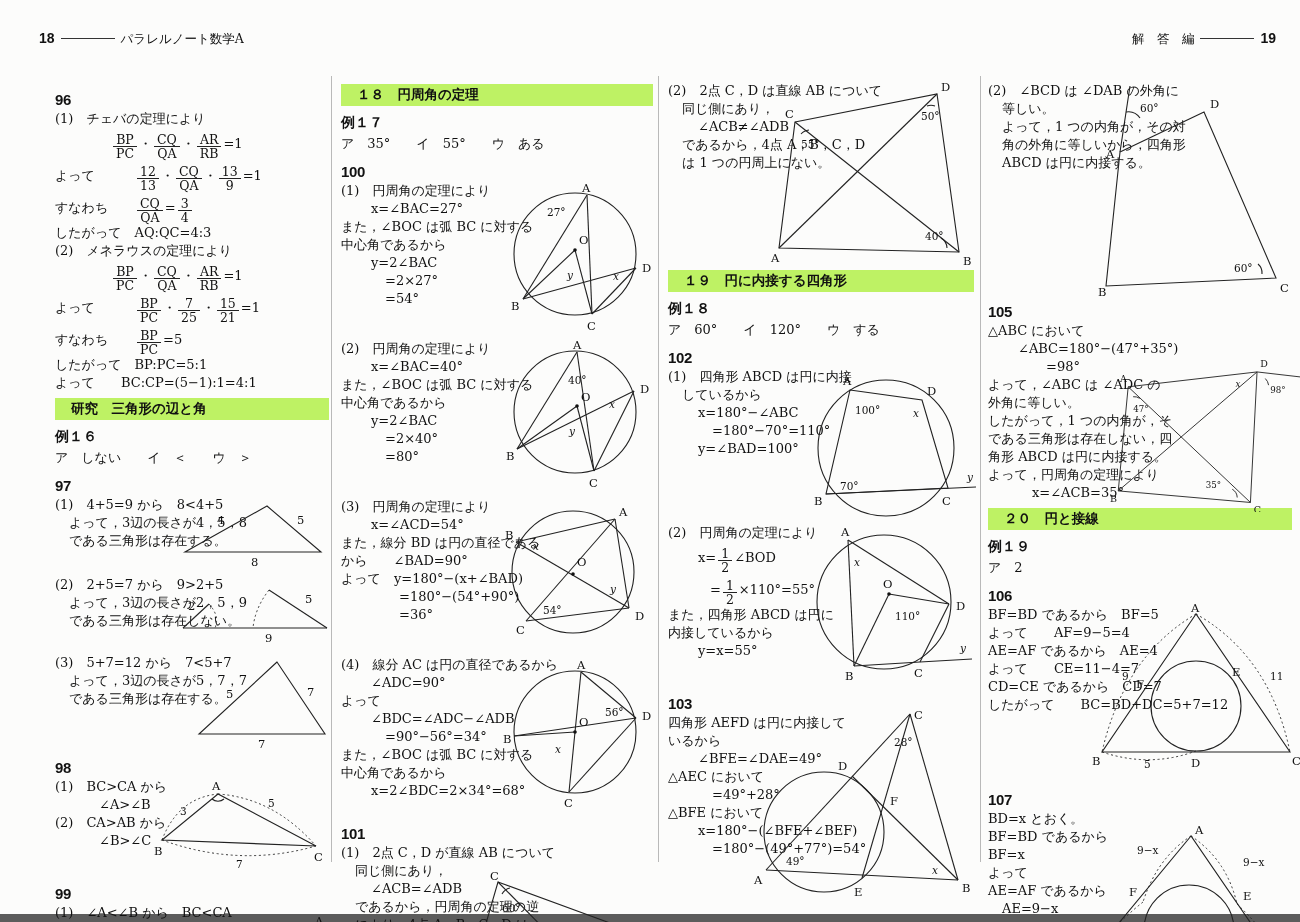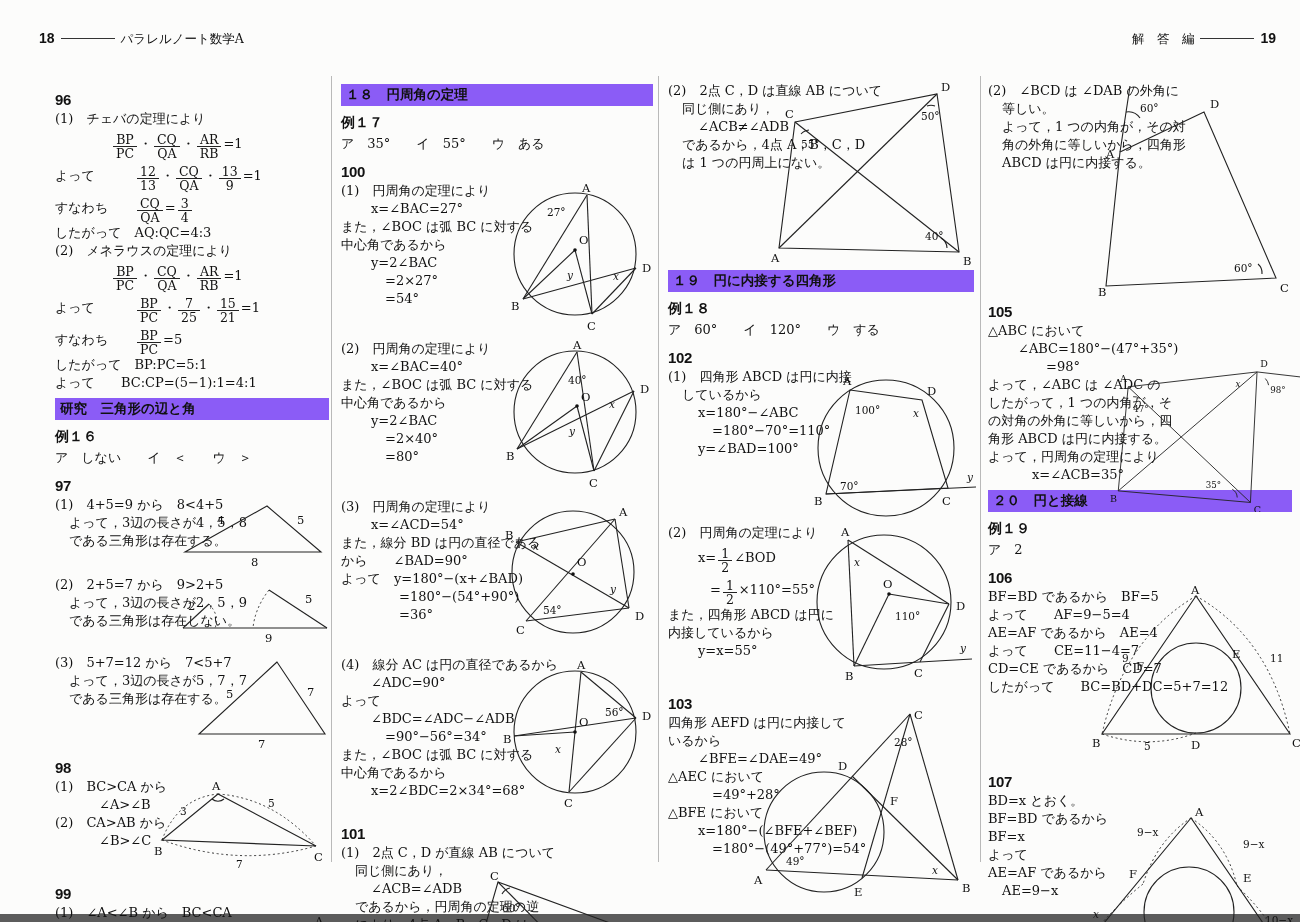--- a/index.html
+++ b/index.html
@@ -11,21 +11,21 @@
   #c3{left:668px;width:306px}
   #c4{left:988px;width:304px}
   .vline{position:absolute;top:76px;height:786px;width:1px;background:#b9b9b9}
   #botbar{position:absolute;left:0;bottom:0;width:1300px;height:8px;background:#5c5c5c}
   .hdr{position:absolute;top:30px;font-size:12.5px;white-space:nowrap}
   .hdr .num{font:bold 14px "Liberation Sans",sans-serif}
   .hrule{display:inline-block;width:54px;height:1px;background:#333;vertical-align:4px;margin:0 6px}
   .ln{line-height:18px;min-height:18px;white-space:nowrap}
   .i1{padding-left:14px}.i2{padding-left:30px}.i3{padding-left:44px}.i4{padding-left:58px}
   .pn{font:bold 15px "Liberation Sans",sans-serif;margin:9px 0 2px;letter-spacing:-.3px}
-  .sh{background:#8b5cf6;font:bold 13.5px "Liberation Sans",sans-serif;padding:2px 5px;margin:2px 0 7px}
+  .sh{background:#bef264;font:bold 13.5px "Liberation Sans",sans-serif;padding:2px 16px;margin:2px 0 7px}
   .eh{font:bold 14px "Liberation Sans",sans-serif;margin:8px 0 3px}
   .ans{margin:0 0 10px}
   .pr{position:relative;margin-bottom:6px}
   .dg{position:absolute}
   .fr{display:flex;align-items:flex-end;min-height:32px;line-height:32px;white-space:nowrap}
   .lead{display:inline-block;width:80px}
   .ctr{margin-left:56px}
   .fc{display:inline-block;text-align:center;vertical-align:middle;line-height:1.04;margin:0 2px;font-size:12.5px}
   .ft{display:block;border-bottom:1px solid #222;padding:0 3px}
   .fb{display:block;padding:0 3px}
@@ -538,22 +538,23 @@
     </svg>
   </div>
 
   <div class="pn">105</div>
   <div class="pr">
     <div>
       <div class="ln">△ABC において</div>
       <div class="ln i2">∠ABC=180°−(47°+35°)</div>
       <div class="ln i4">=98°</div>
       <div class="ln">よって，∠ABC は ∠ADC の</div>
+      <div class="ln">外角に等しい。</div>
       <div class="ln">したがって，1 つの内角が，そ</div>
-      <div class="ln">の対角の外角に等しいから，四</div>
+      <div class="ln">である三角形は存在しない，四</div>
       <div class="ln">角形 ABCD は円に内接する。</div>
       <div class="ln">よって，円周角の定理により</div>
       <div class="ln i3">x=∠ACB=35°</div>
     </div>
     <svg class="dg" style="right:-8px;top:28px" width="190" height="162" viewBox="0 0 230 195">
       <path d="M22,44 L178,26 L170,184 L10,170 Z"></path>
       <line x1="22" y1="44" x2="170" y2="184"></line>
         <line x1="10" y1="170" x2="178" y2="26"></line>
       <line x1="178" y1="26" x2="230" y2="32"></line>
       <path d="M188,34 A14,14 0 0 1 192,42"></path>

